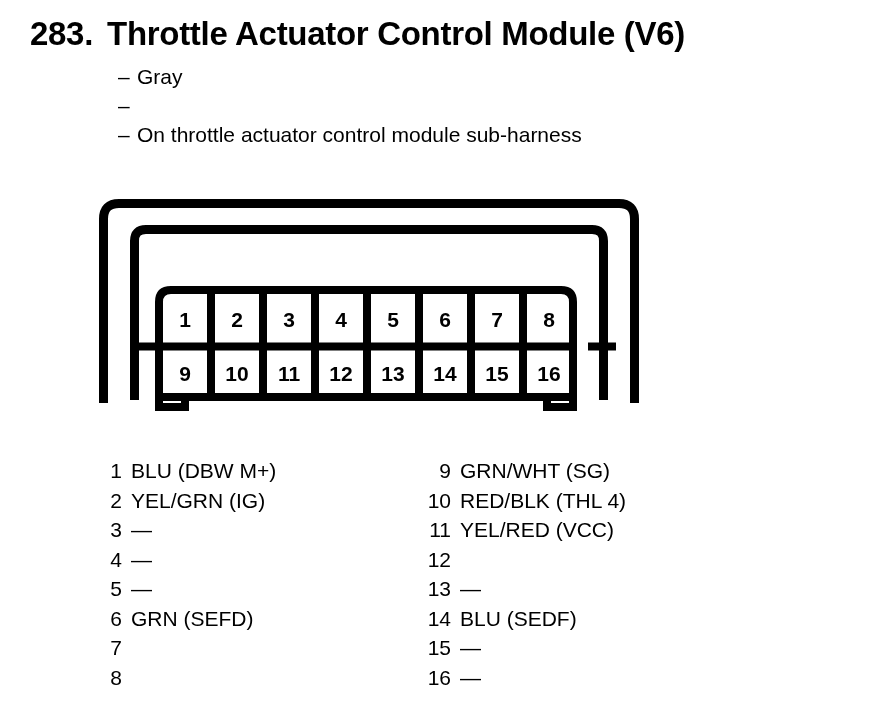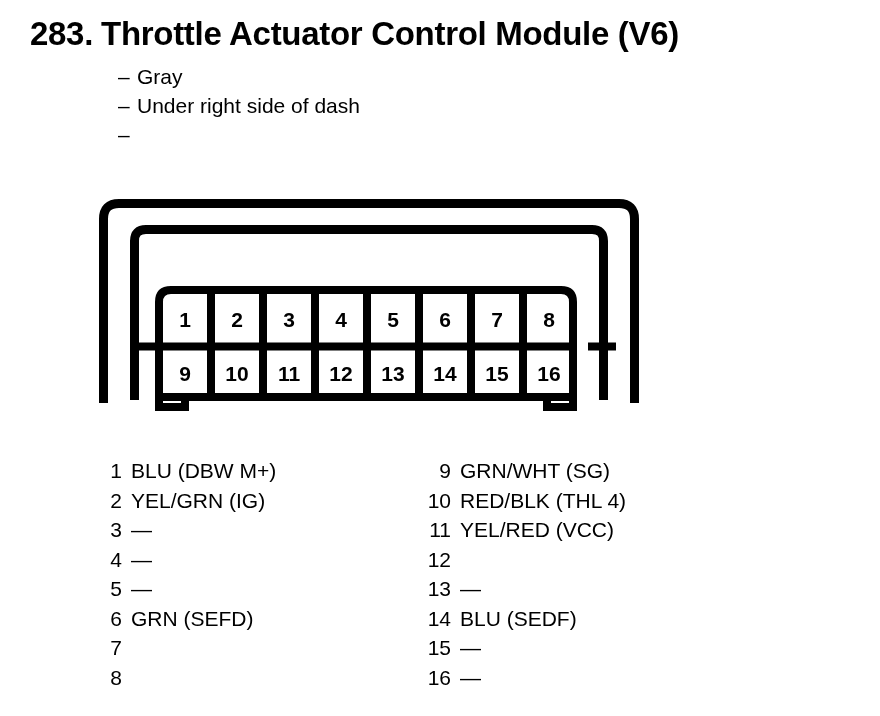--- a/index.html
+++ b/index.html
@@ -26,21 +26,21 @@
   #title-line {
     display: flex;
     align-items: baseline;
     font-weight: bold;
     font-size: 33px;
     line-height: 40px;
     letter-spacing: -0.3px;
     white-space: nowrap;
   }
   #title-number {
-    margin-right: 8px;
+    margin-right: 14px;
   }
 
   #notes {
     margin-top: 8px;
     margin-left: 88px;
   }
   .note-row {
     display: flex;
     align-items: baseline;
     font-size: 21px;
@@ -107,24 +107,24 @@
     <span id="title-number">283.</span>
     <span>Throttle Actuator Control Module (V6)</span>
   </div>
   <div id="notes">
     <div class="note-row">
       <span class="note-dash">–</span>
       <span>Gray</span>
     </div>
     <div class="note-row">
       <span class="note-dash">–</span>
-      <span>Under right side of dash</span>
     </div>
     <div class="note-row">
       <span class="note-dash">–</span>
+      <span>On throttle actuator control module sub-harness</span>
     </div>
   </div>
 </div>
 
 <div id="connector">
 <svg width="570" height="230" viewBox="0 0 570 230">
 
   <path fill="none" stroke="#000000" stroke-width="9" d="M 13.5 213 L 13.5 29 Q 13.5 13.5 29 13.5 L 529 13.5 Q 544.5 13.5 544.5 29 L 544.5 213"></path>
 
   <path fill="none" stroke="#000000" stroke-width="9" d="M 44.5 210 L 44.5 51 Q 44.5 39.5 56 39.5 L 502 39.5 Q 513.5 39.5 513.5 51 L 513.5 210"></path>

